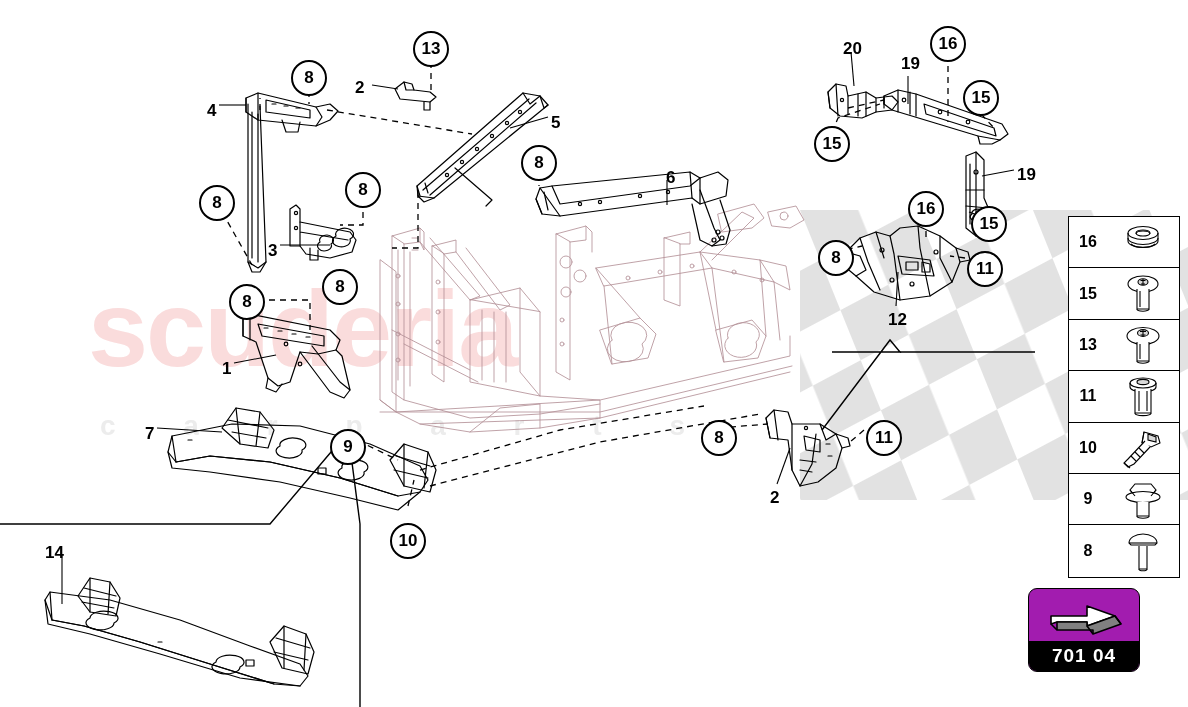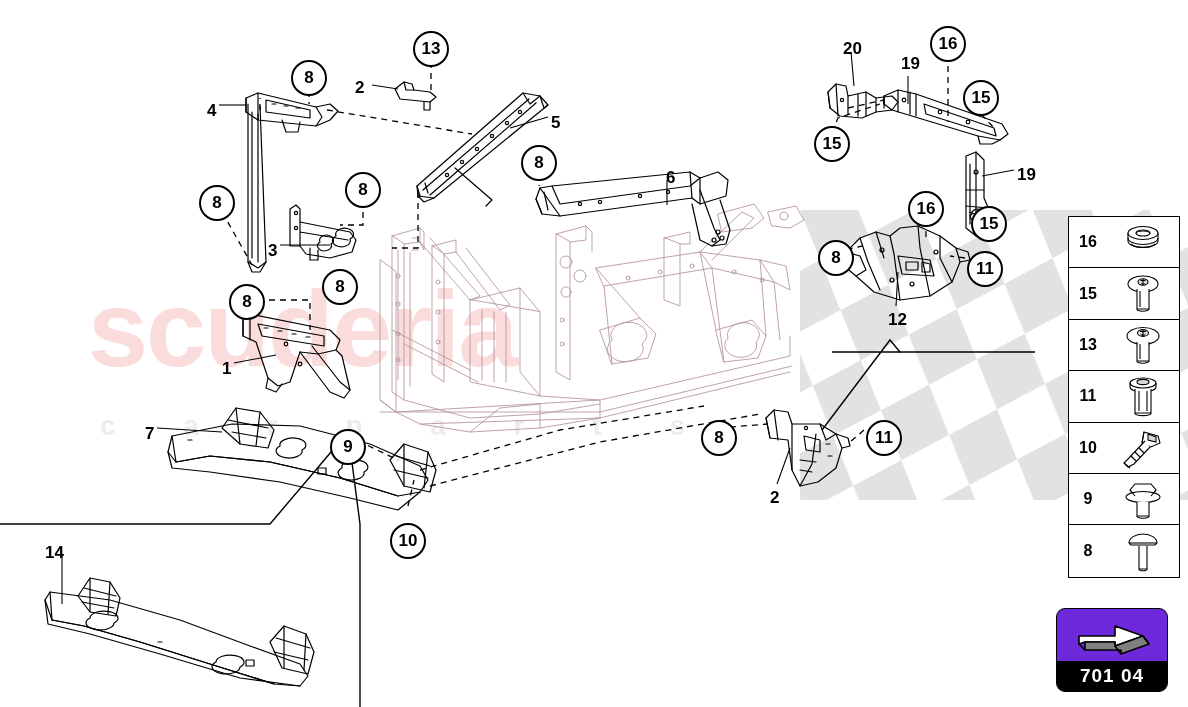--- a/index.html
+++ b/index.html
@@ -43,23 +43,23 @@
   .lg-row{
     height:51.4px;border-bottom:1.5px solid #000;
     display:flex;align-items:center;box-sizing:border-box;
   }
   .lg-row:last-child{border-bottom:none;}
   .lg-num{width:38px;text-align:center;font-size:16px;font-weight:700;}
   .lg-ico{flex:1;display:flex;align-items:center;justify-content:center;}
 
   
   #badge{
-    position:absolute;left:1056px;top:588px;width:112px;height:84px;
-    border:1.5px solid #000;border-radius:9px;background:#6d28d9;
-    overflow:hidden;box-sizing:border-box;z-index:40;margin-top:20px;
+    position:absolute;left:1028px;top:588px;width:112px;height:84px;
+    border:1.5px solid #000;border-radius:9px;background:#a21caf;
+    overflow:hidden;box-sizing:border-box;z-index:40;
   }
   #badge .bico{height:52px;display:flex;align-items:center;justify-content:center;}
   #badge .btxt{
     height:30px;background:#000;color:#fff;
     display:flex;align-items:center;justify-content:center;
     font-size:19px;font-weight:700;letter-spacing:1px;
   }
 
   svg{display:block;}
   .ln{fill:none;stroke:#000;}

